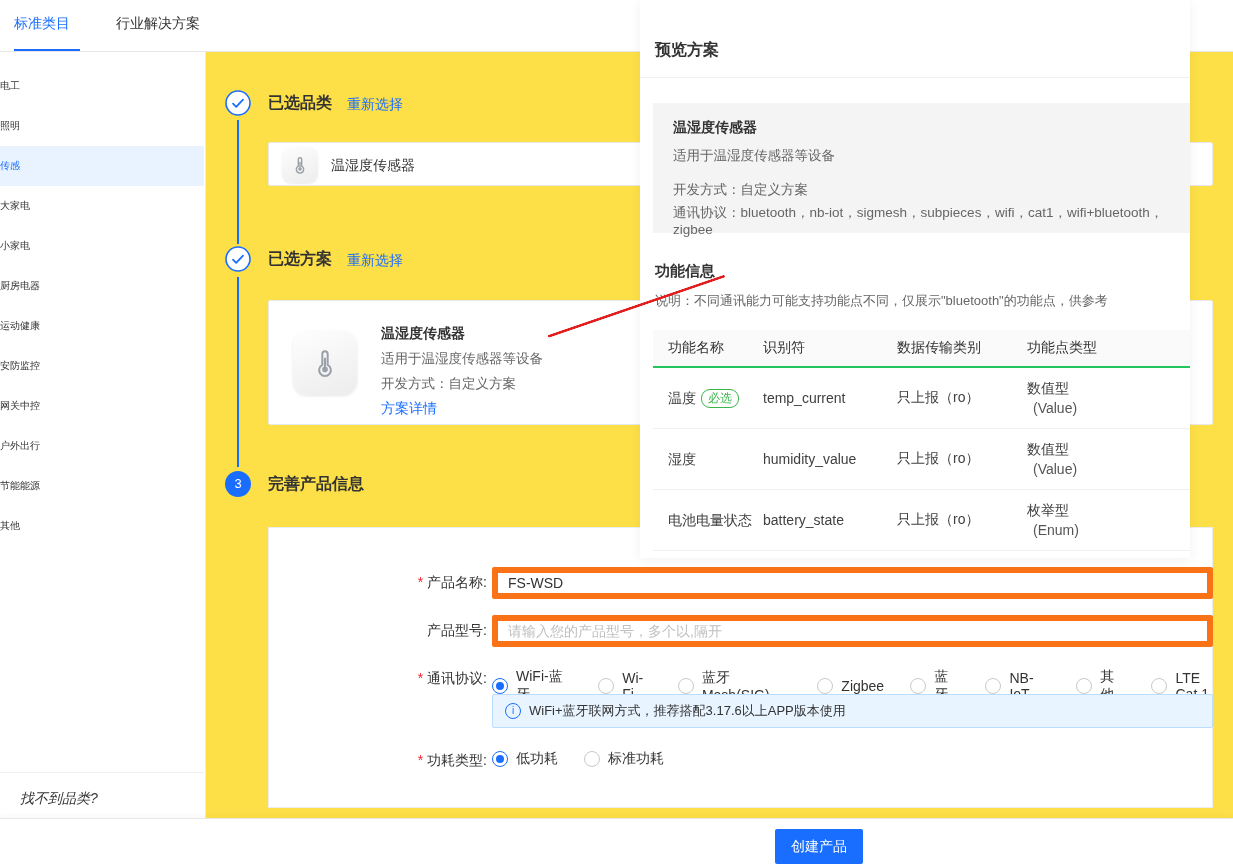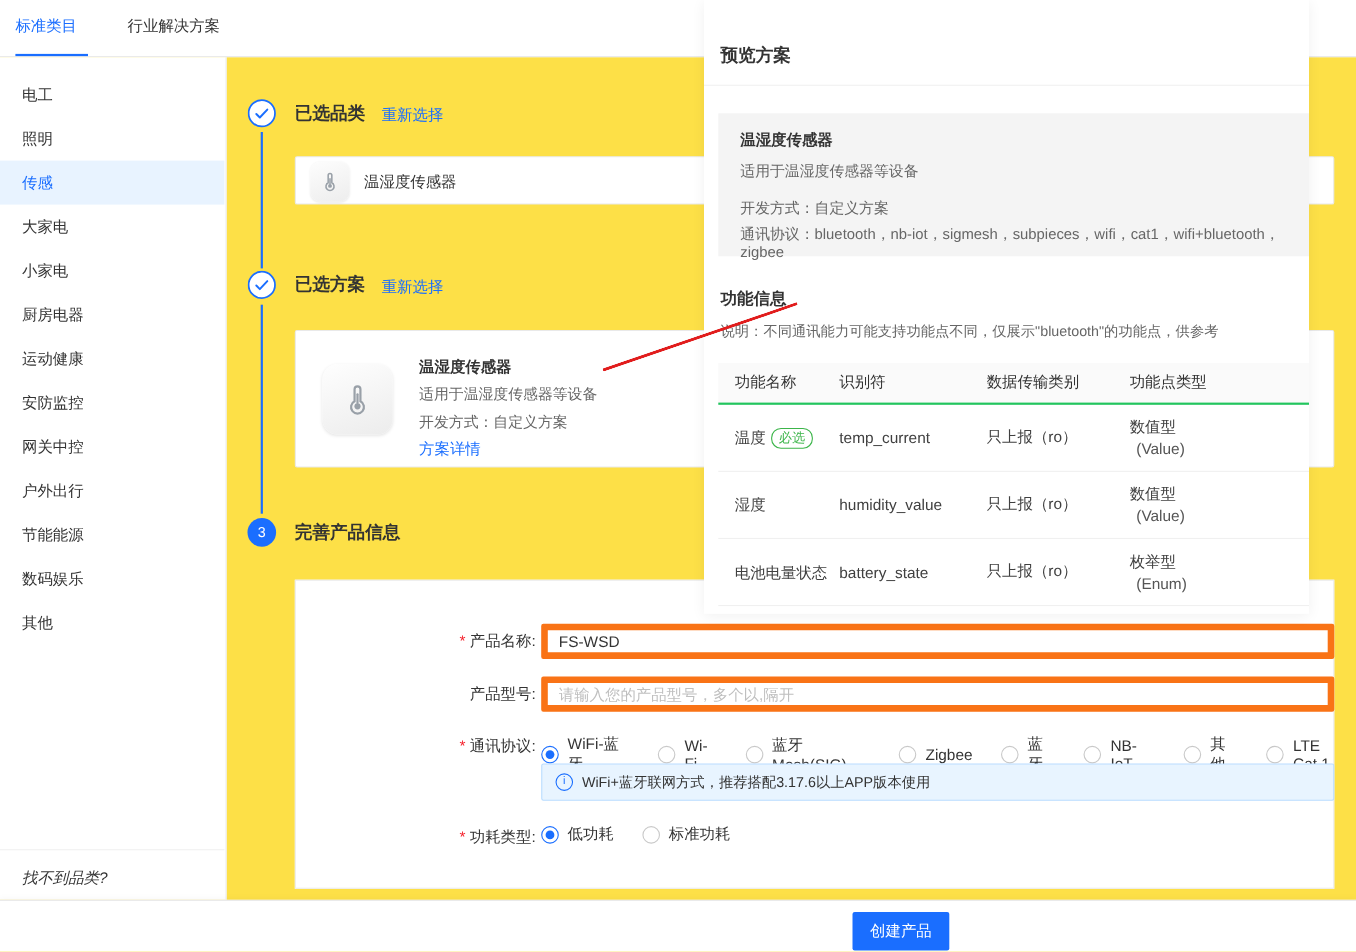--- a/index.html
+++ b/index.html
@@ -8,21 +8,21 @@
 
   
   .tabbar{position:absolute;left:0;top:0;width:100%;height:52px;border-bottom:1px solid #e8e8e8;background:#fff;box-sizing:border-box;z-index:1;}
   .tab{position:absolute;top:15px;font-size:14px;color:#333;cursor:pointer;}
   .tab.active{color:#1a6eff;}
   .tab-underline{position:absolute;left:14px;top:49px;width:66px;height:2px;background:#1a6eff;}
 
   
   .sidebar{position:absolute;left:0;top:52px;width:206px;height:766px;border-right:1px solid #ececec;background:#fff;box-sizing:border-box;z-index:1;}
   .side-items{position:absolute;top:14px;left:0;right:1px;}
-  .si{height:40px;line-height:40px;padding-left:20px;font-size:14px;color:#333;cursor:pointer;}
+  .si{height:40px;line-height:40px;font-size:10px;color:#333;cursor:pointer;}
   .si.selected{background:#e8f3ff;color:#1a6eff;}
   .side-footer{position:absolute;left:0;top:720px;right:1px;border-top:1px solid #f0f0f0;padding:17px 0 0 20px;font-size:14px;color:#333;cursor:pointer;font-style:italic;}
 
   
   .stepicon{position:absolute;width:26px;height:26px;z-index:2;}
   .stepnum{position:absolute;width:26px;height:26px;border-radius:50%;background:#1a6eff;color:#fff;font-size:13px;line-height:26px;text-align:center;z-index:2;}
   .connector{position:absolute;width:2px;background:#1a6eff;z-index:2;}
   .step-title{position:absolute;font-size:16px;font-weight:600;color:#333;z-index:2;}
   .step-action{position:absolute;font-size:14px;color:#1a6eff;cursor:pointer;z-index:2;}
 
@@ -96,21 +96,20 @@
       <div class="si">照明</div>
       <div class="si selected">传感</div>
       <div class="si">大家电</div>
       <div class="si">小家电</div>
       <div class="si">厨房电器</div>
       <div class="si">运动健康</div>
       <div class="si">安防监控</div>
       <div class="si">网关中控</div>
       <div class="si">户外出行</div>
       <div class="si">节能能源</div>
-      <div class="si">数码娱乐</div>
       <div class="si">其他</div>
     </div>
     <div class="side-footer">找不到品类?</div>
   </div>
 
   <div class="stepicon" style="left:225px;top:90px">
     <svg width="26" height="26" viewBox="0 0 26 26">
         <circle cx="13" cy="13" r="12" fill="#fff" stroke="#1a6eff" stroke-width="1.6"></circle>
         <path d="M8 13.6l3.2 3.2L18 9.6" stroke="#1a6eff" stroke-width="1.8" fill="none" stroke-linecap="round" stroke-linejoin="round"></path>
       </svg>

